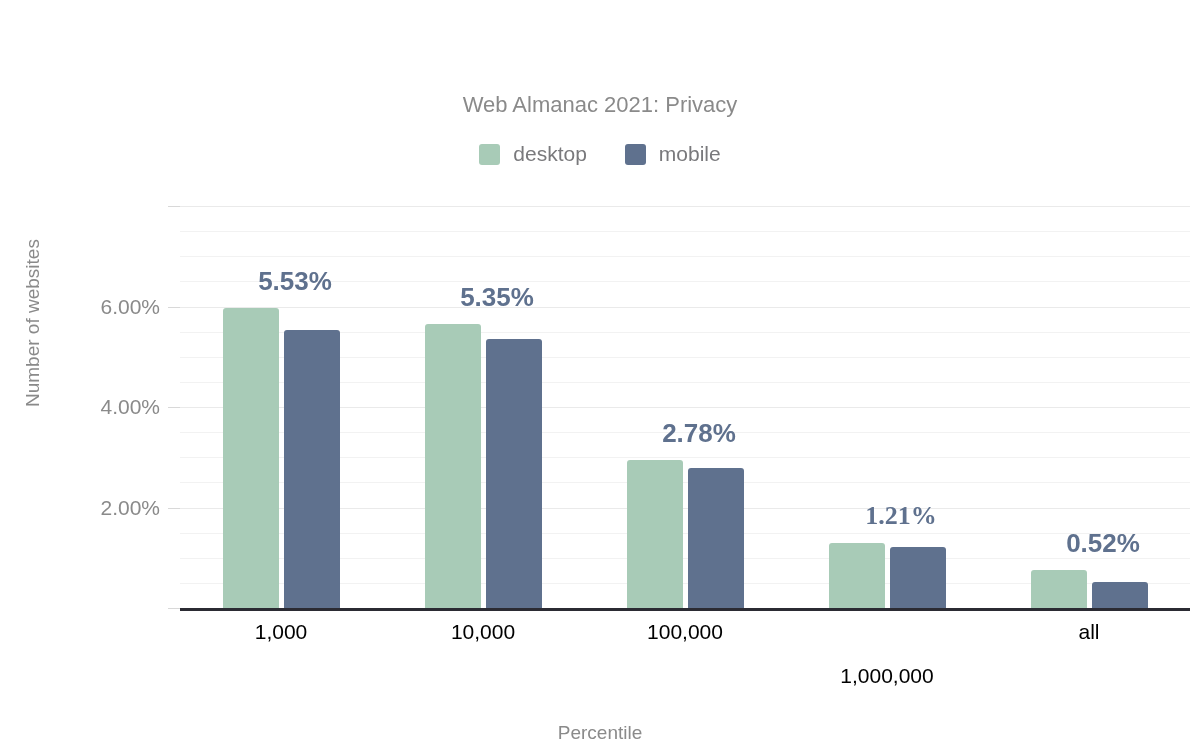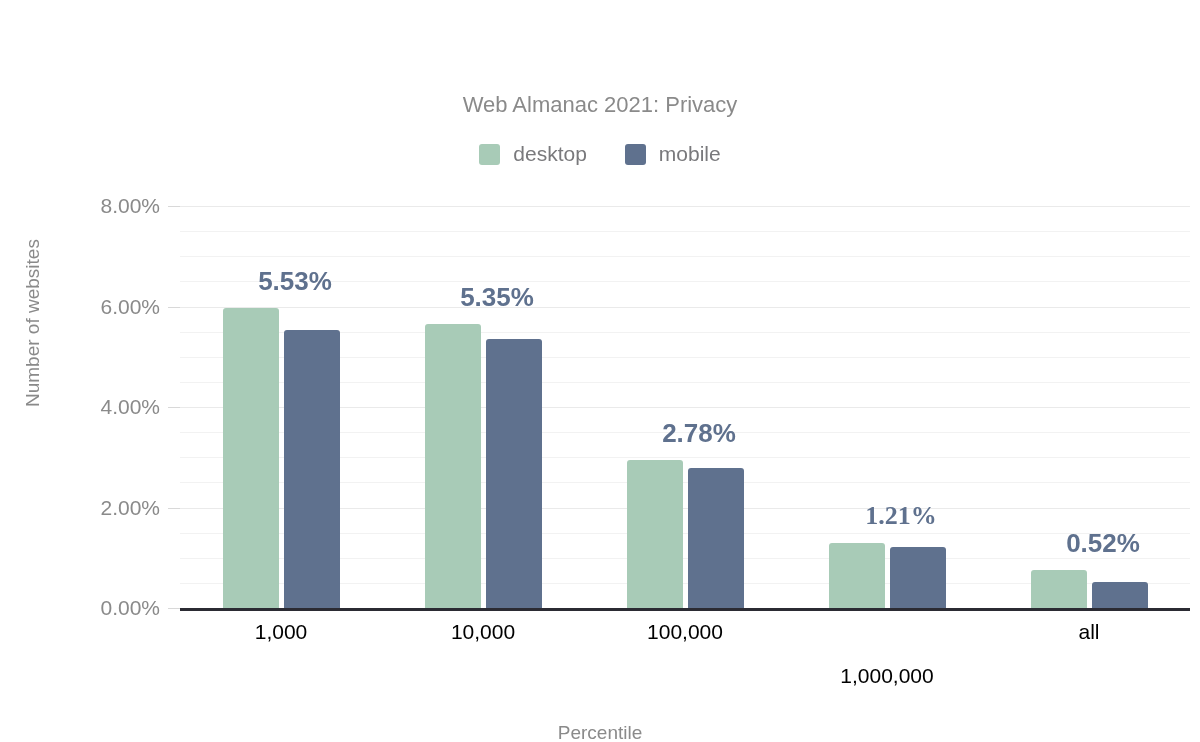--- a/index.html
+++ b/index.html
@@ -197,29 +197,27 @@
       <div class="gridline" style="top: 226.125px;"></div>
       <div class="gridline major" style="top: 201px;"></div>
       <div class="gridline" style="top: 175.875px;"></div>
       <div class="gridline" style="top: 150.75px;"></div>
       <div class="gridline" style="top: 125.625px;"></div>
       <div class="gridline major" style="top: 100.5px;"></div>
       <div class="gridline" style="top: 75.375px;"></div>
       <div class="gridline" style="top: 50.25px;"></div>
       <div class="gridline" style="top: 25.125px;"></div>
       <div class="gridline major" style="top: 0px;"></div>
-      <div class="ytick" style="top: 402px;">0.00%</div>
       <div class="ytick-mark" style="top: 402px;"></div>
       <div class="ytick" style="top: 301.5px;">2.00%</div>
       <div class="ytick-mark" style="top: 301.5px;"></div>
       <div class="ytick" style="top: 201px;">4.00%</div>
       <div class="ytick-mark" style="top: 201px;"></div>
       <div class="ytick" style="top: 100.5px;">6.00%</div>
       <div class="ytick-mark" style="top: 100.5px;"></div>
-      <div class="ytick" style="top: 0px;">8.00%</div>
       <div class="ytick-mark" style="top: 0px;"></div>
       <div class="bar desktop" style="left: 42.5px; top: 102.007px; width: 56px; height: 299.993px; background: rgb(168, 203, 183);"></div>
       <div class="bar mobile" style="left: 103.5px; top: 124.118px; width: 56px; height: 277.882px; background: rgb(95, 113, 142);"></div>
       <div class="bar-label" style="left: 115px; top: 60.0075px;">5.53%</div>
       <div class="xtick" style="left: 101px;">1,000</div>
       <div class="bar desktop" style="left: 244.5px; top: 118.087px; width: 56px; height: 283.913px; background: rgb(168, 203, 183);"></div>
       <div class="bar mobile" style="left: 305.5px; top: 133.162px; width: 56px; height: 268.837px; background: rgb(95, 113, 142);"></div>
       <div class="bar-label" style="left: 317px; top: 76.0875px;">5.35%</div>
       <div class="xtick" style="left: 303px;">10,000</div>
       <div class="bar desktop" style="left: 446.5px; top: 253.762px; width: 56px; height: 148.238px; background: rgb(168, 203, 183);"></div>

